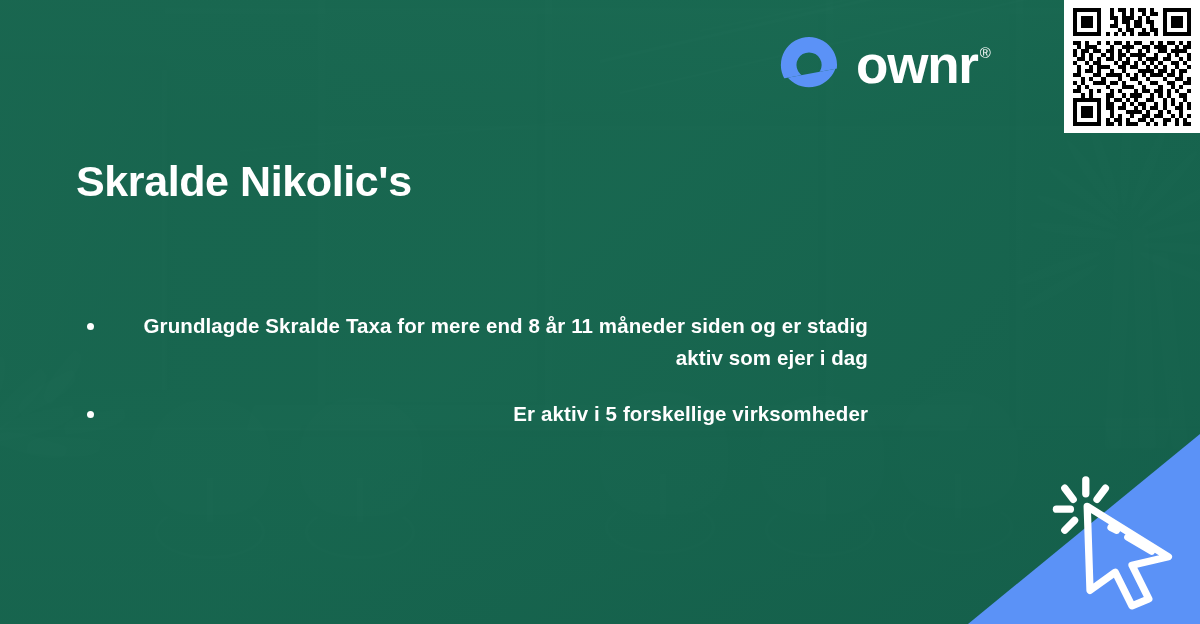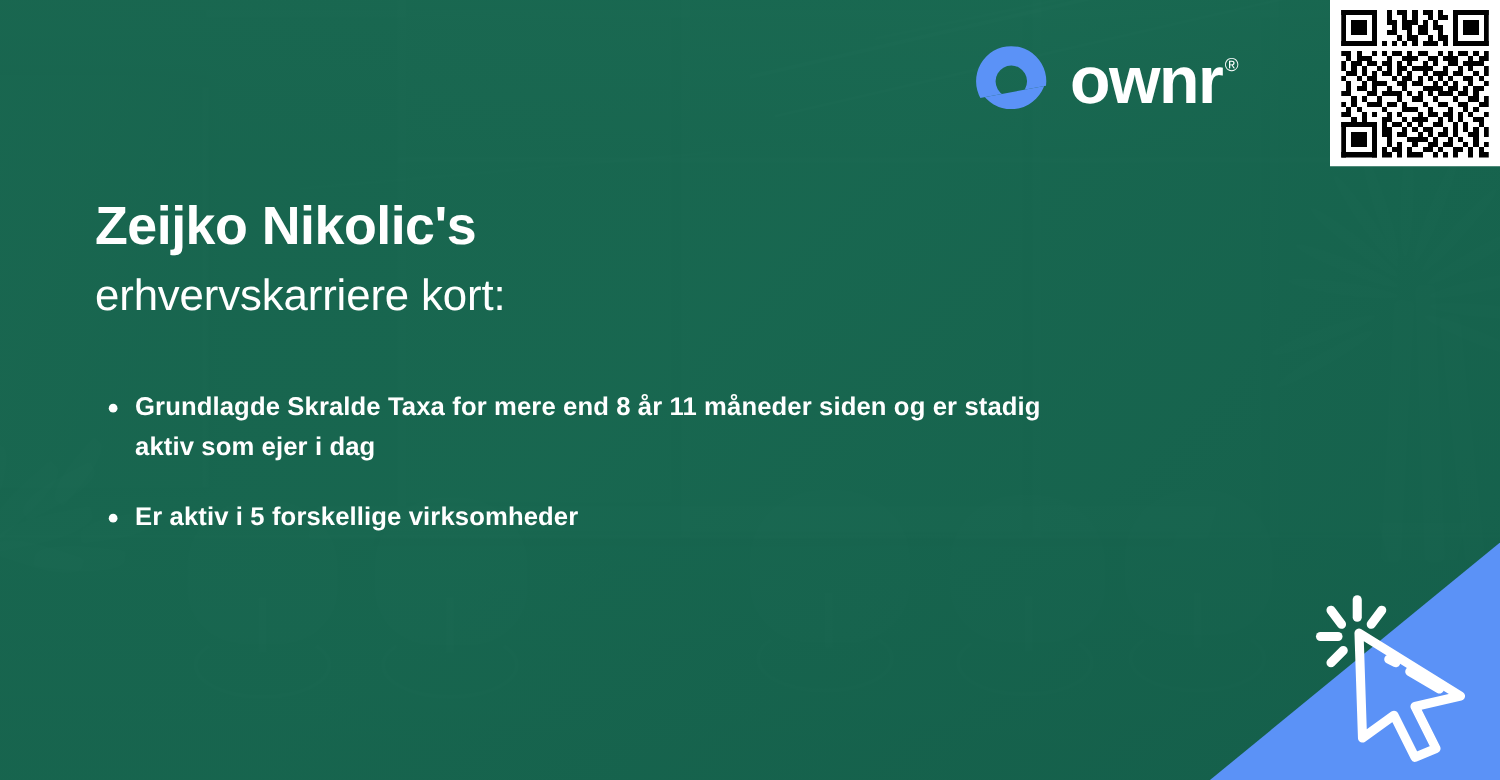--- a/index.html
+++ b/index.html
@@ -242,20 +242,21 @@
     line-height:50px;
     margin-top:5px;
   }
 
   
   .bullets {
     position:absolute;
     left:78px; top:310px;
     width:820px;
     list-style:none;
+    text-align:right;
   }
   .bullet {
     position:relative;
     padding-left:30px;
     margin-bottom:24px;
     color:#ffffff;
     font-size:20.5px;
     font-weight:600;
     line-height:32px;
     letter-spacing:.1px;
@@ -645,22 +646,21 @@
           <rect x="14" y="28" width="2" height="1"></rect>
             <rect x="18" y="28" width="1" height="1"></rect>
           <rect x="20" y="28" width="1" height="1"></rect>
             <rect x="22" y="28" width="1" height="1"></rect>
           <rect x="27" y="28" width="2" height="1"></rect>
         </g>
       </svg>
     </div>
 
     <div class="title-block">
-      <div class="title-main">Zeijko Nikolic's</div>
-      <div class="title-sub">erhvervskarriere kort:</div>
+      <div class="title-main">Skralde Nikolic's</div>
     </div>
 
     <ul class="bullets">
       <li class="bullet">Grundlagde Skralde Taxa for mere end 8 år 11 måneder siden og er stadig aktiv som ejer i dag</li>
       <li class="bullet">Er aktiv i 5 forskellige virksomheder</li>
     </ul>
 
     <div class="corner-triangle"></div>
     <svg class="cursor-icon" viewBox="0 0 100 100">
       <g fill="none" stroke="#ffffff" stroke-width="5.2" stroke-linecap="round" stroke-linejoin="round">

